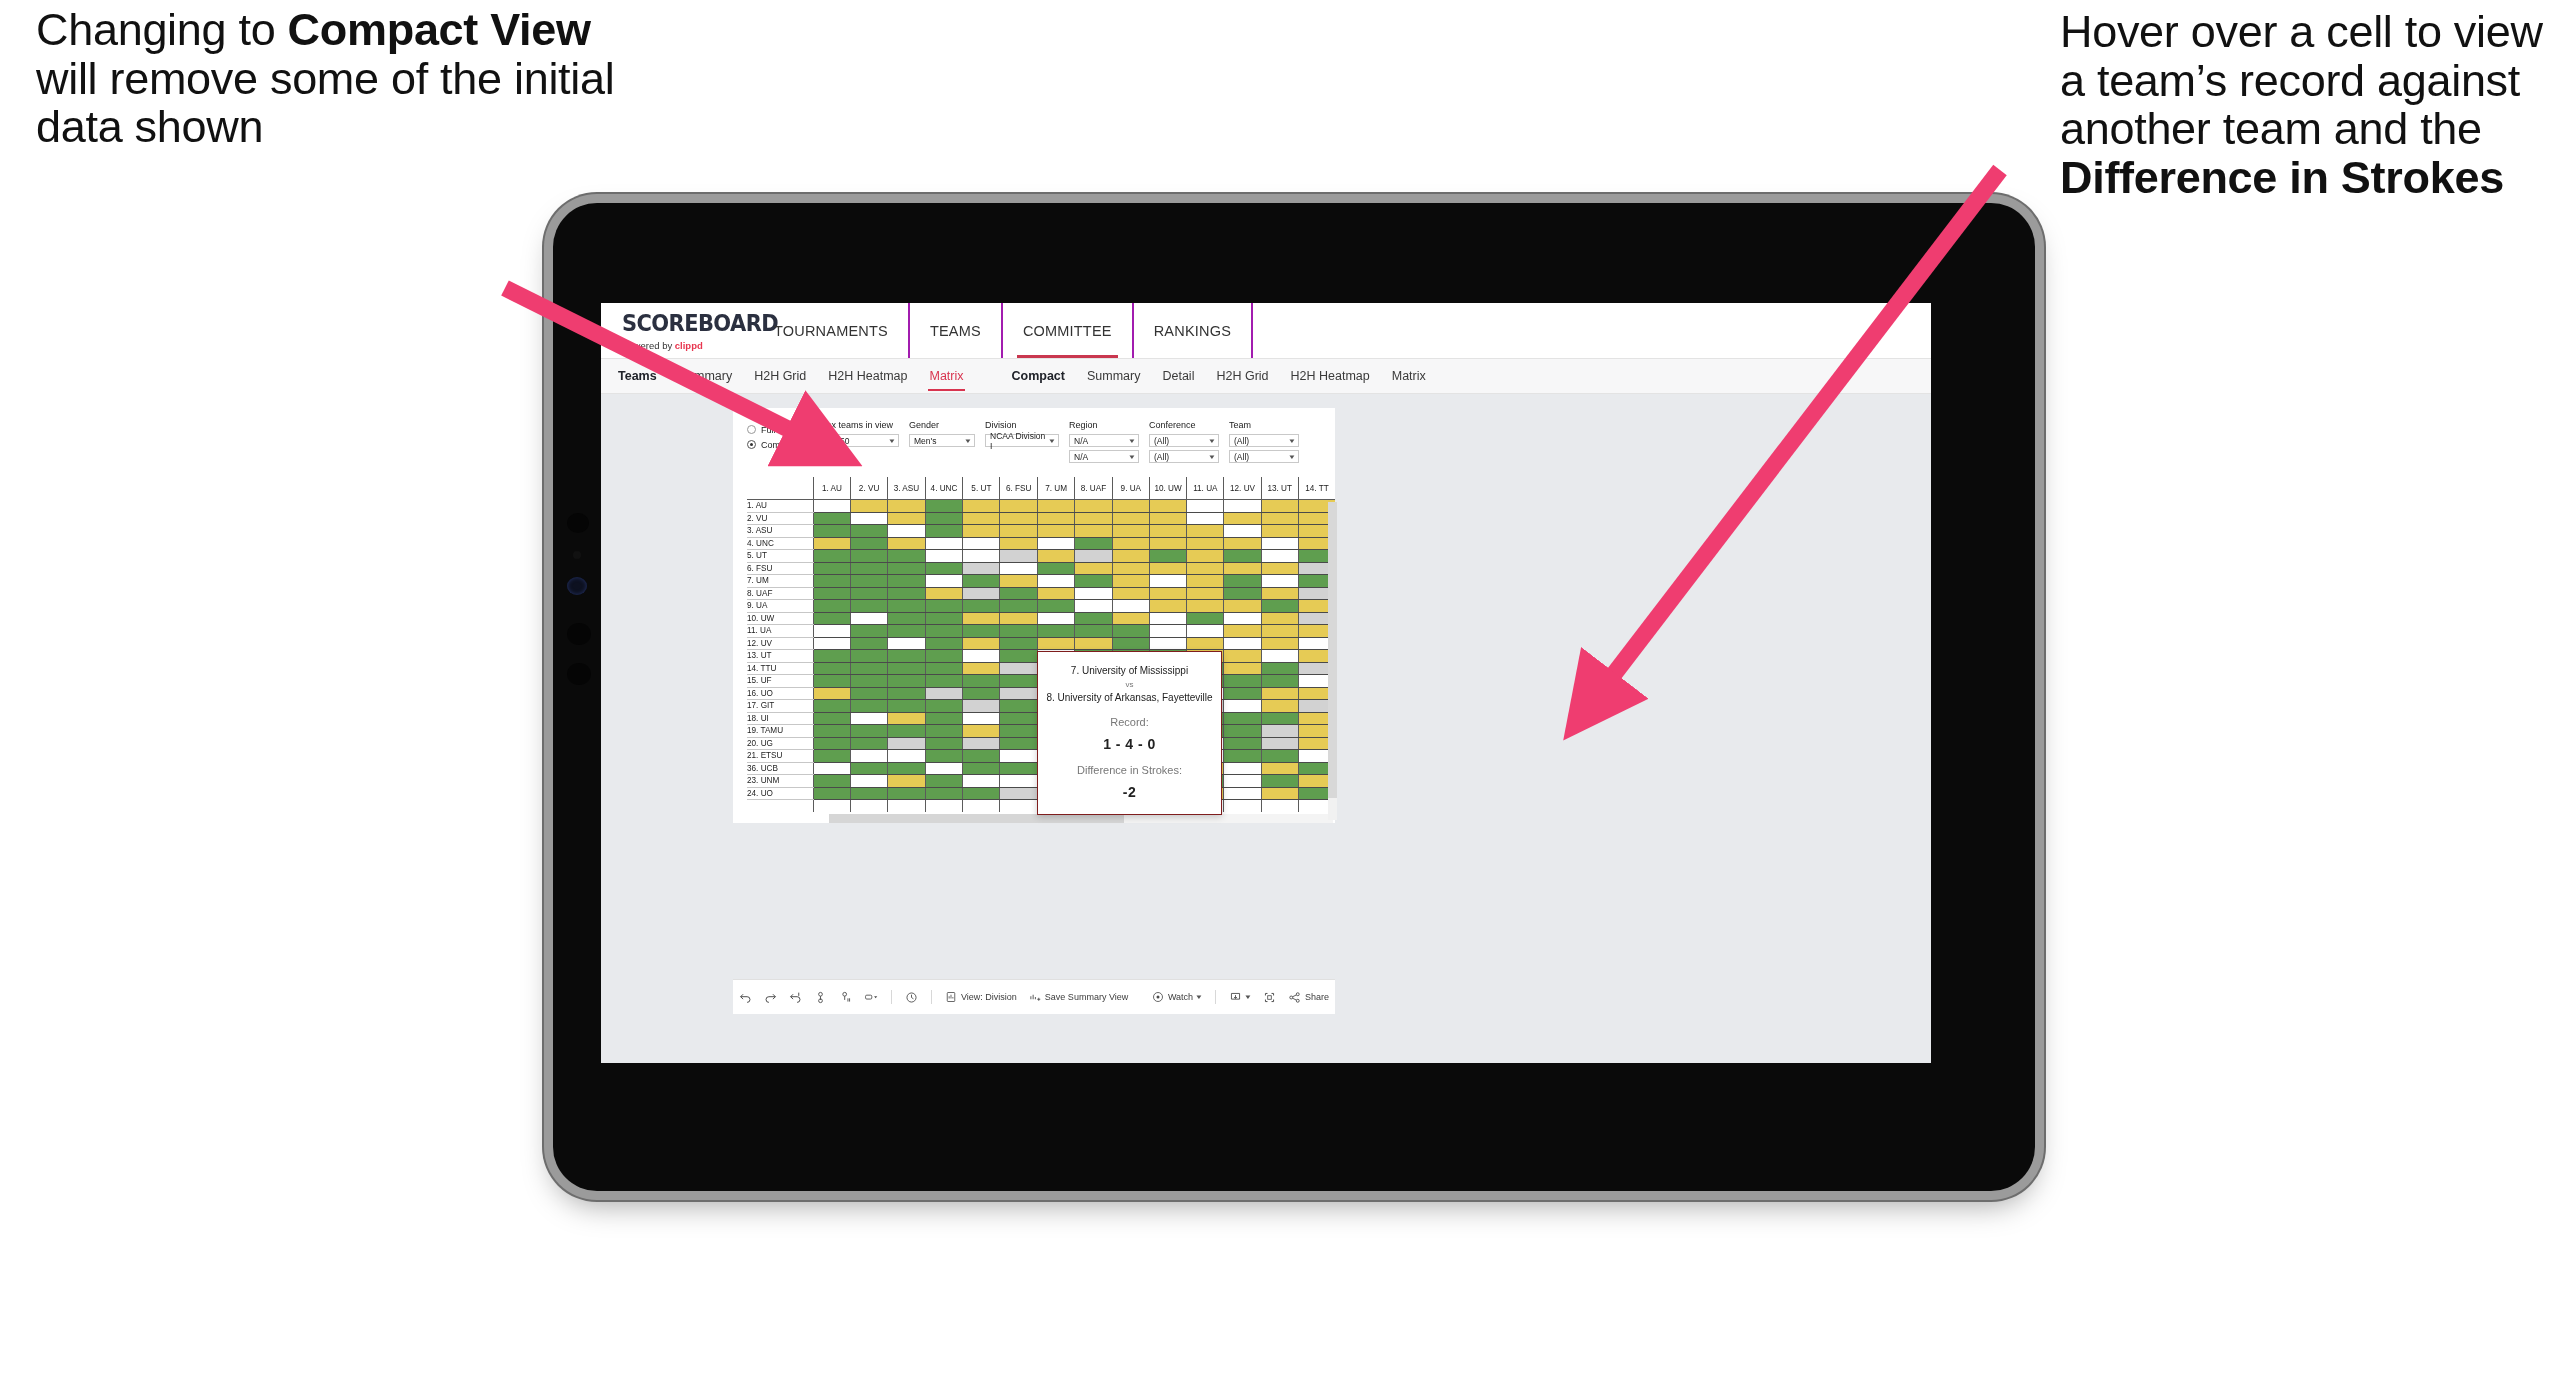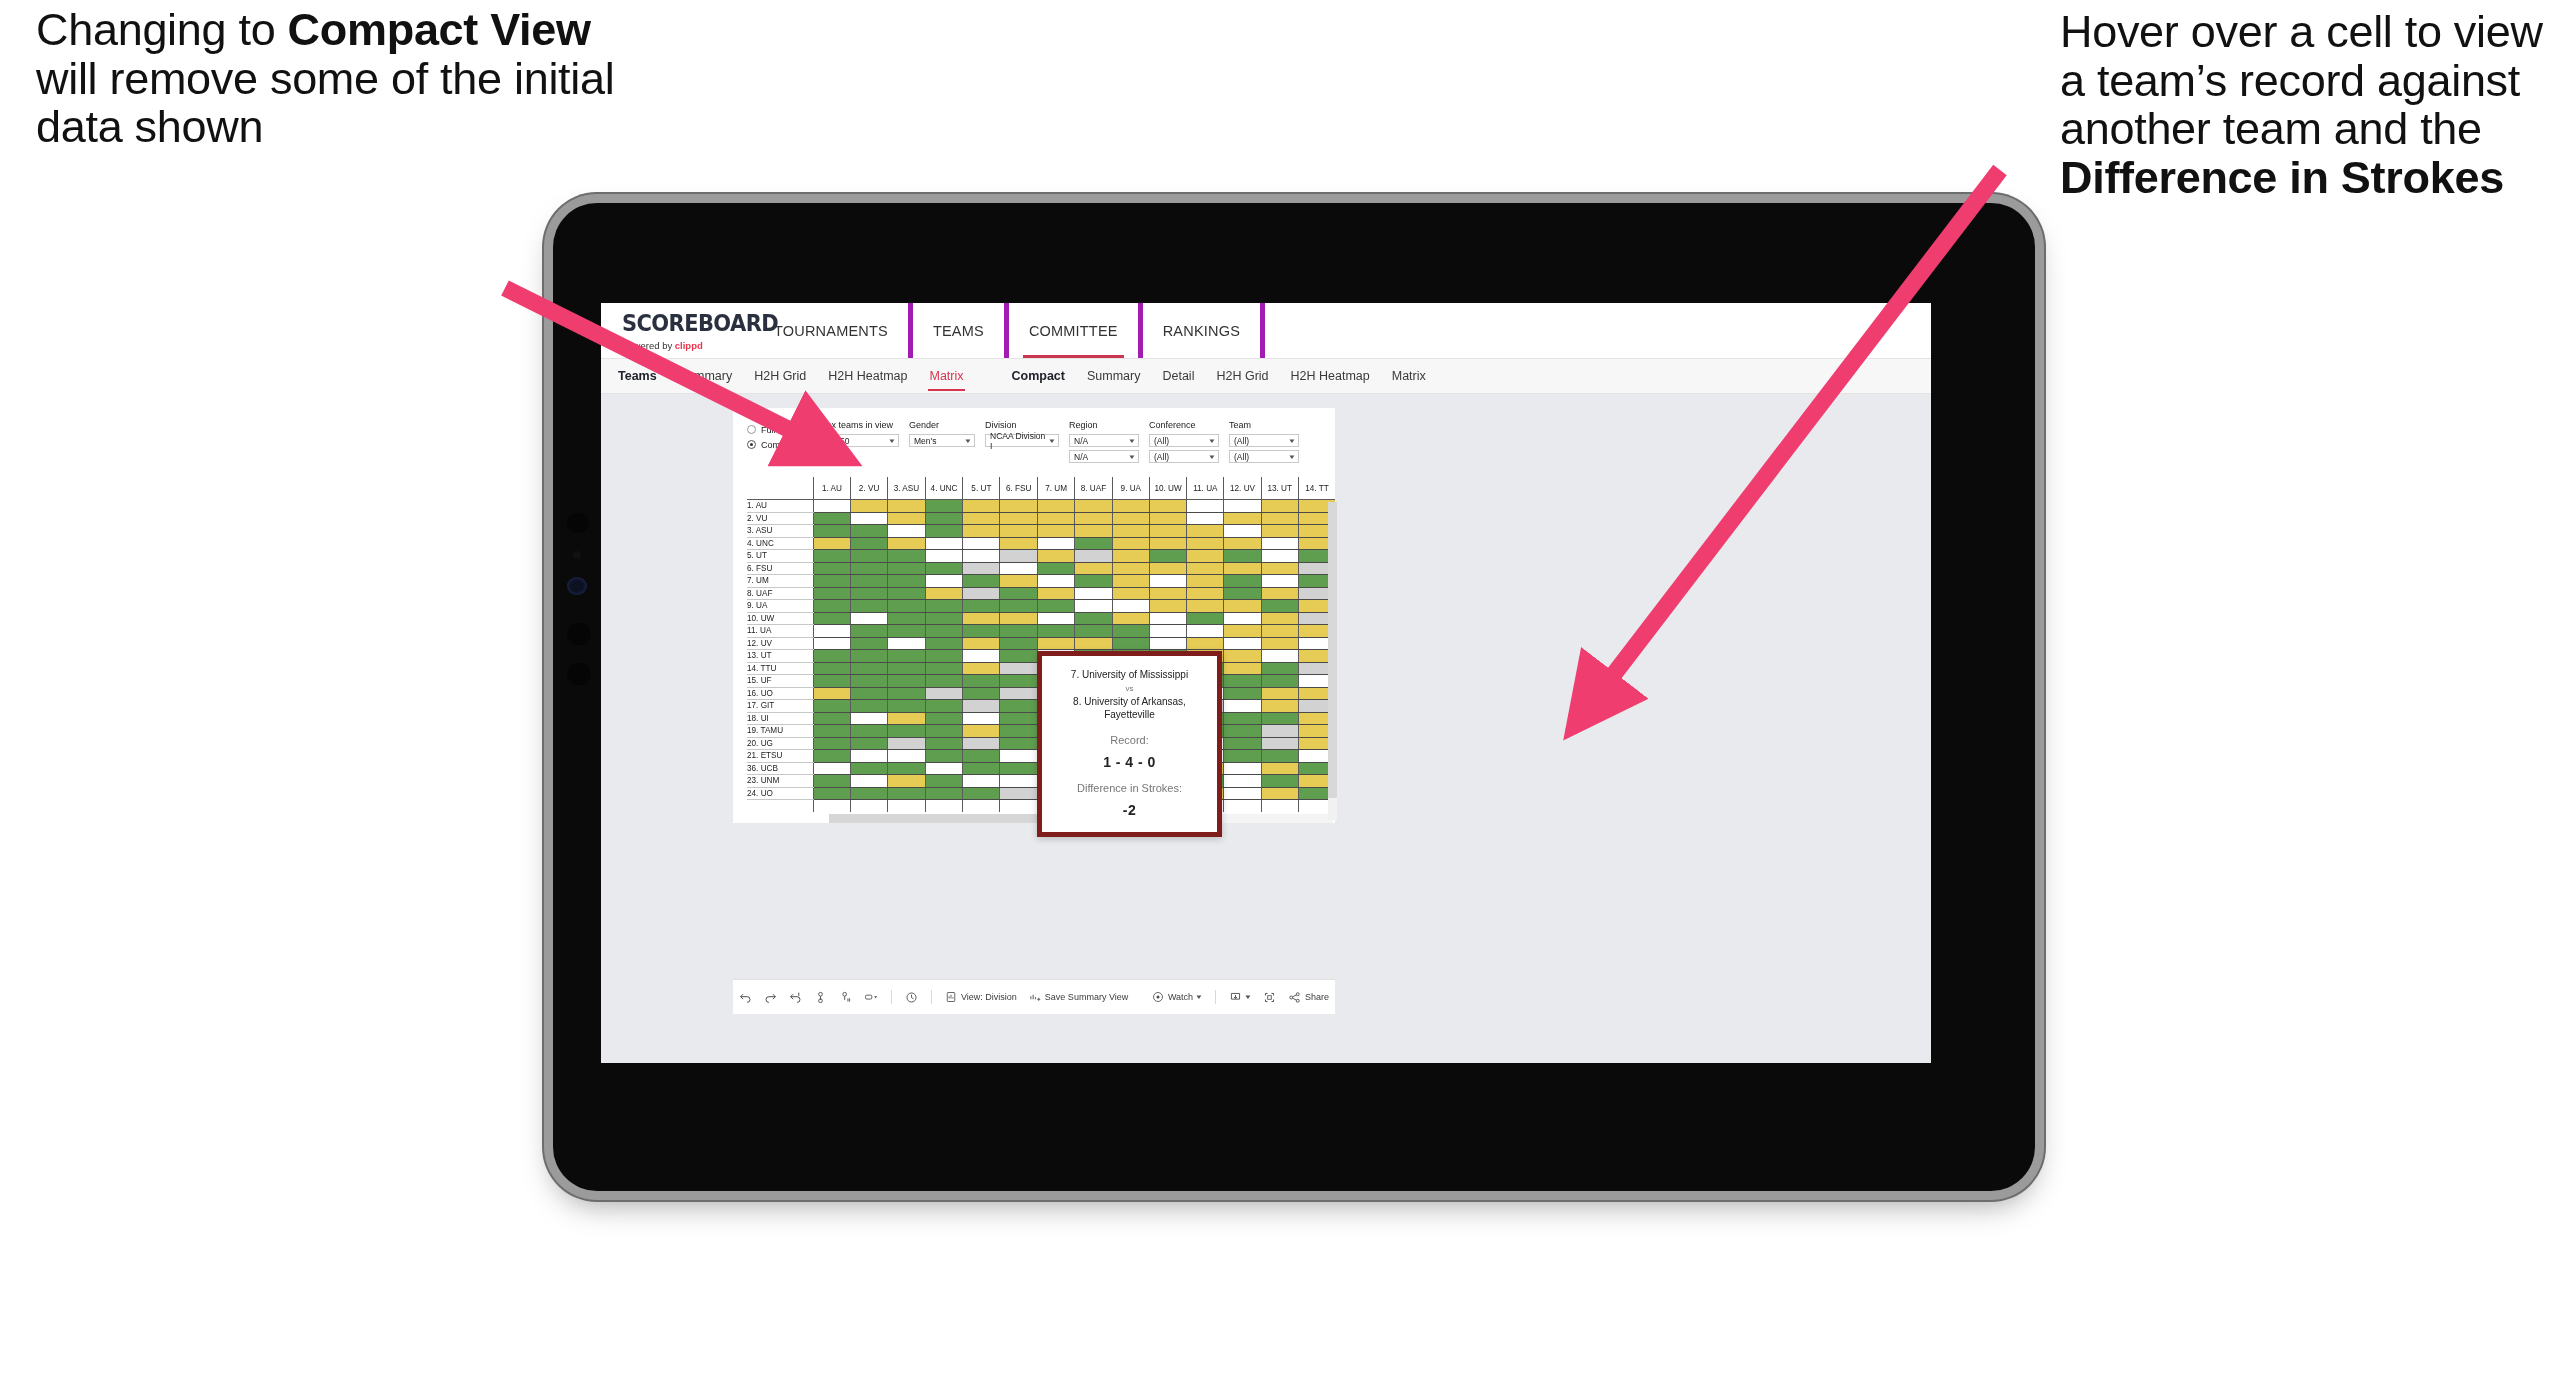--- a/index.html
+++ b/index.html
@@ -40,21 +40,21 @@
   
   #topnav{height:55px;background:#fff;display:flex;align-items:stretch;
     border-bottom:1px solid #e3e3e3;}
   #brand{width:153px;display:flex;flex-direction:column;justify-content:center;
     padding-left:21px;box-sizing:border-box;}
   #brand .logo{font-size:21px;font-weight:bold;letter-spacing:-0.6px;color:#2b3040;
     font-family:"DejaVu Sans",sans-serif;transform:scaleY(1.12);transform-origin:left center;}
   #brand .powered{font-size:9.5px;color:#333;margin-top:5px;}
   #brand .powered .cl{color:#e8364f;font-weight:bold;}
   .topnav-item{display:flex;align-items:center;padding:0 20px;font-size:14.5px;
-    color:#333;letter-spacing:.2px;position:relative;border-right:5px solid #a21caf;}
+    color:#333;letter-spacing:.2px;position:relative;border-right:2px solid #a21caf;}
   .topnav-item.sel::after{content:"";position:absolute;left:14px;right:14px;bottom:0;
     height:3px;background:#c9374f;}
 
   
   #subnav{height:34px;background:#f7f7f8;display:flex;align-items:center;
     border-bottom:1px solid #e3e3e3;font-size:12.5px;color:#3a3a3a;}
   .sub-group{display:flex;align-items:center;height:100%;padding:0 6px;}
   .sub-item{padding:0 11px;height:100%;display:flex;align-items:center;position:relative;}
   .sub-item.head{font-weight:bold;color:#20232a;}
   .sub-item.active{color:#d8344f;}
@@ -100,21 +100,21 @@
   tr.last td.cell{background:#fff;border-bottom:none;}
   tr.last td.rh{border-bottom:none;}
 
   #vscroll{position:absolute;right:-2px;top:25px;width:9px;height:318px;background:#f1f1f1;}
   #vscroll i{position:absolute;left:0;top:0;width:9px;height:296px;background:#d8d8d8;display:block;}
   #hscroll{margin:2px 0 0 82px;width:504px;height:9px;background:#f4f4f4;}
   #hscroll i{display:block;width:295px;height:9px;background:#d6d6d6;}
 
   
   #tooltip{position:absolute;left:304px;top:243px;width:185px;background:#fff;
-    border:5px solid #7f1d1d;box-shadow:0 2px 7px rgba(0,0,0,.20);
+    border:1px solid #7f1d1d;box-shadow:0 2px 7px rgba(0,0,0,.20);
     padding:12px 8px 14px;box-sizing:border-box;text-align:center;z-index:5;}
   #tooltip .t1{font-size:10px;color:#222;line-height:1.35;}
   #tooltip .vs{font-size:8px;color:#777;margin:2px 0;}
   #tooltip .lbl{font-size:11px;color:#777;margin-top:12px;text-align:center;}
   #tooltip .val{font-size:14px;color:#222;font-weight:bold;margin-top:8px;letter-spacing:.5px;}
 
   
   #toolbar{position:absolute;left:132px;top:585px;width:602px;height:34px;background:#fff;
     border-top:1px solid #e0e0e0;display:flex;align-items:center;font-size:9px;color:#3c3c3c;}
   .tb{display:flex;align-items:center;padding:0 6px;}

